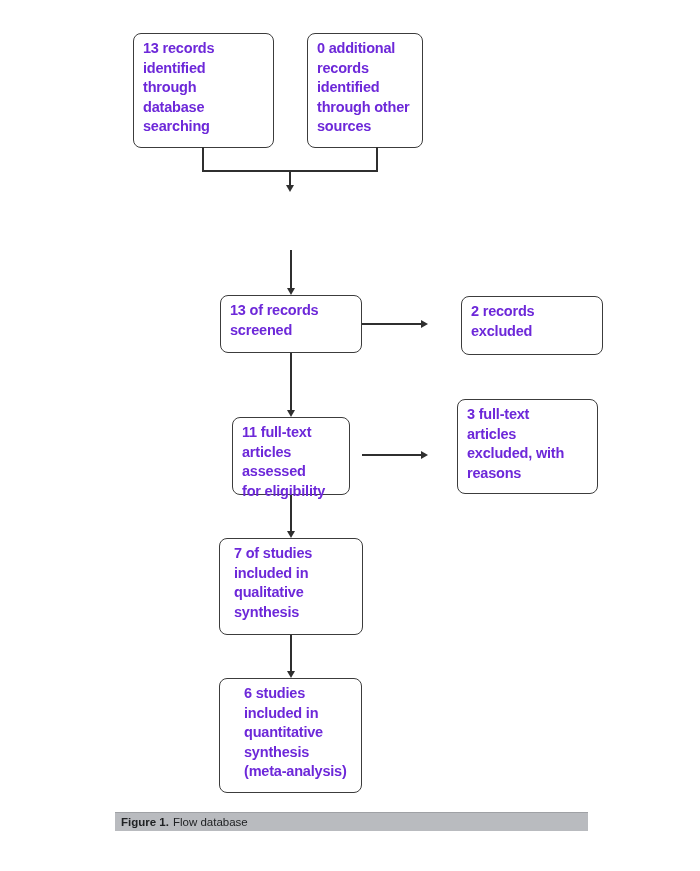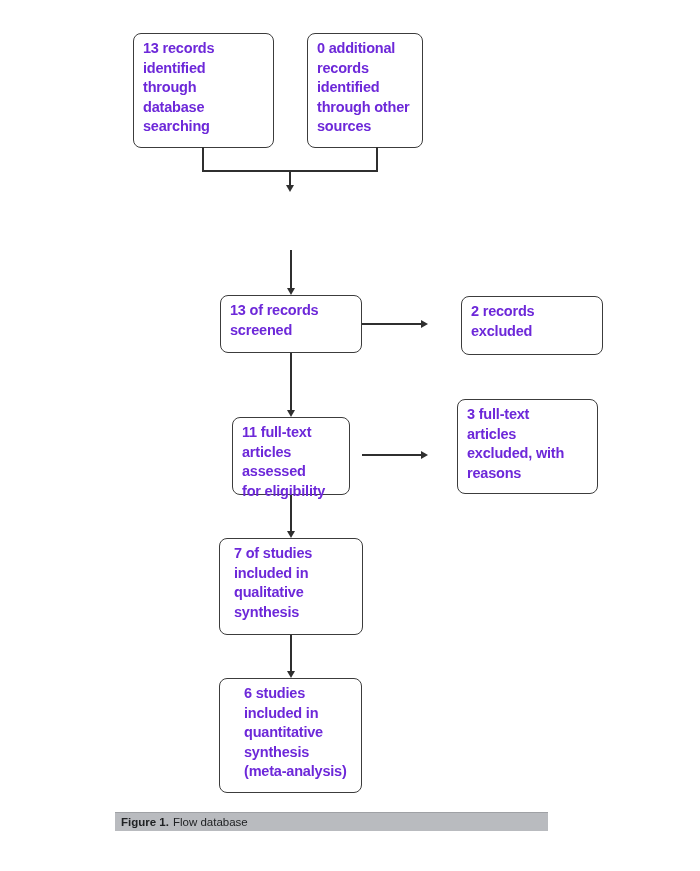--- a/index.html
+++ b/index.html
@@ -46,21 +46,21 @@
     position: absolute;
     width: 0; height: 0;
     border-top: 4px solid transparent;
     border-bottom: 4px solid transparent;
     border-left: 7px solid #2f2f2f;
   }
   .caption-bar {
     position: absolute;
     left: 115px;
     top: 812px;
-    width: 433px;
+    width: 473px;
     height: 19px;
     box-sizing: border-box;
     background: #b9bbbf;
     border-top: 1px solid #9fa1a5;
     display: flex;
     align-items: center;
     padding-left: 6px;
     font-size: 11.5px;
     color: #202224;
   }

